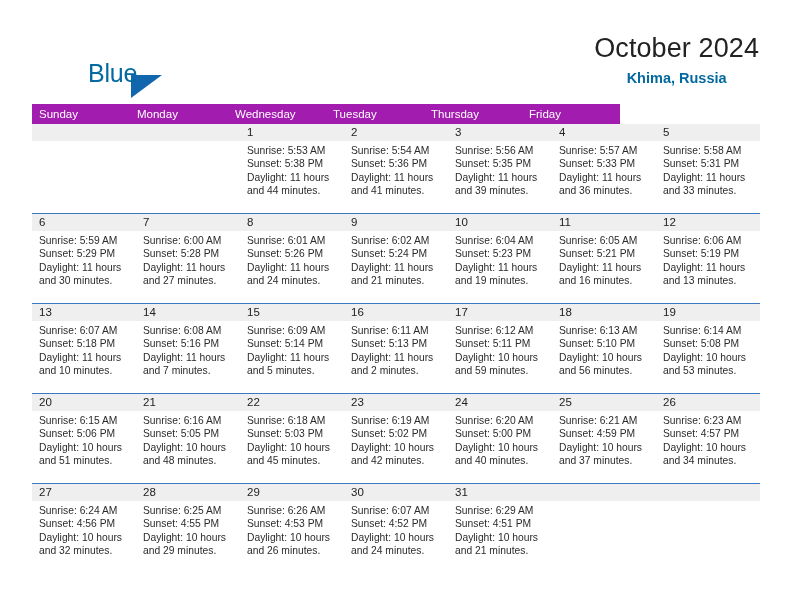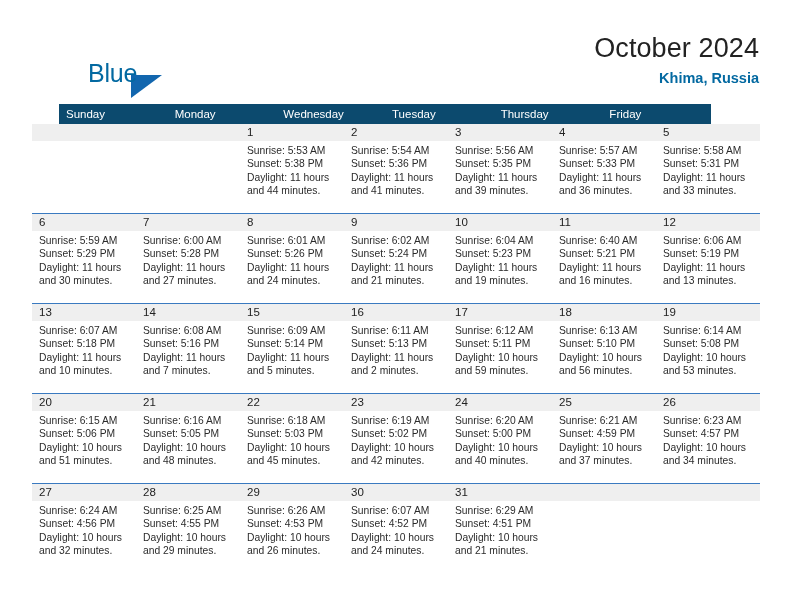--- a/index.html
+++ b/index.html
@@ -59,21 +59,21 @@
     width: 0;
     height: 0;
     border-left: 31px solid #1266ae;
     border-bottom: 23px solid transparent;
   }
 
   .title-block {
     position: absolute;
     right: 33px;
     top: 32px;
-    text-align: right;
+    text-align: center;
   }
   .cal-title {
     font-size: 27px;
     line-height: 32px;
     font-weight: normal;
     color: #222222;
     margin: 0;
     letter-spacing: 0.1px;
   }
   .cal-subtitle {
@@ -87,23 +87,22 @@
   
   .calendar {
     position: absolute;
     left: 32px;
     top: 104px;
     width: 728px;
   }
 
   .weekday-row {
     display: flex;
-    width: 652px;
-    background: #0c4a6e;
-    margin-left: 27px;
+    width: 588px;
+    background: #a21caf;
   }
   .weekday-cell {
     flex: 1 1 0;
     box-sizing: border-box;
     height: 20px;
     line-height: 20px;
     padding-left: 7px;
     color: #ffffff;
     font-size: 11.5px;
     white-space: nowrap;
@@ -276,21 +275,21 @@
           <div class="day-body">
             <div class="day-line">Sunrise: 6:04 AM</div>
             <div class="day-line">Sunset: 5:23 PM</div>
             <div class="day-line">Daylight: 11 hours</div>
             <div class="day-line">and 19 minutes.</div>
           </div>
         </div>
         <div class="day-cell">
           <div class="day-number-band">11</div>
           <div class="day-body">
-            <div class="day-line">Sunrise: 6:40 AM</div>
+            <div class="day-line">Sunrise: 6:05 AM</div>
             <div class="day-line">Sunset: 5:21 PM</div>
             <div class="day-line">Daylight: 11 hours</div>
             <div class="day-line">and 16 minutes.</div>
           </div>
         </div>
         <div class="day-cell">
           <div class="day-number-band">12</div>
           <div class="day-body">
             <div class="day-line">Sunrise: 6:06 AM</div>
             <div class="day-line">Sunset: 5:19 PM</div>

